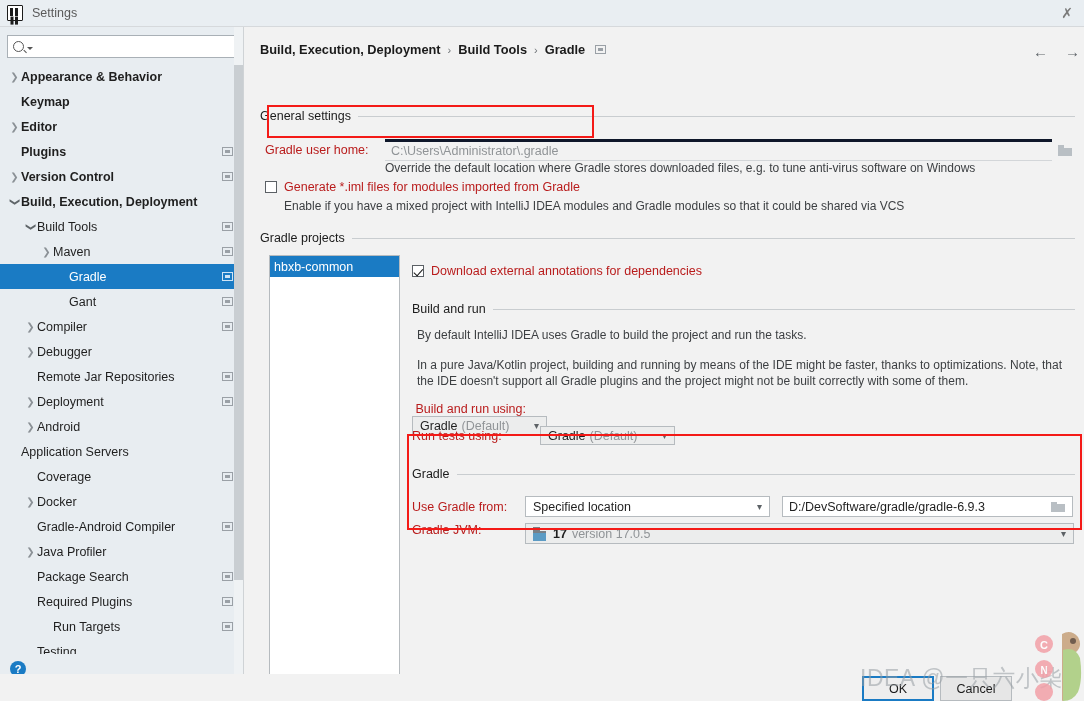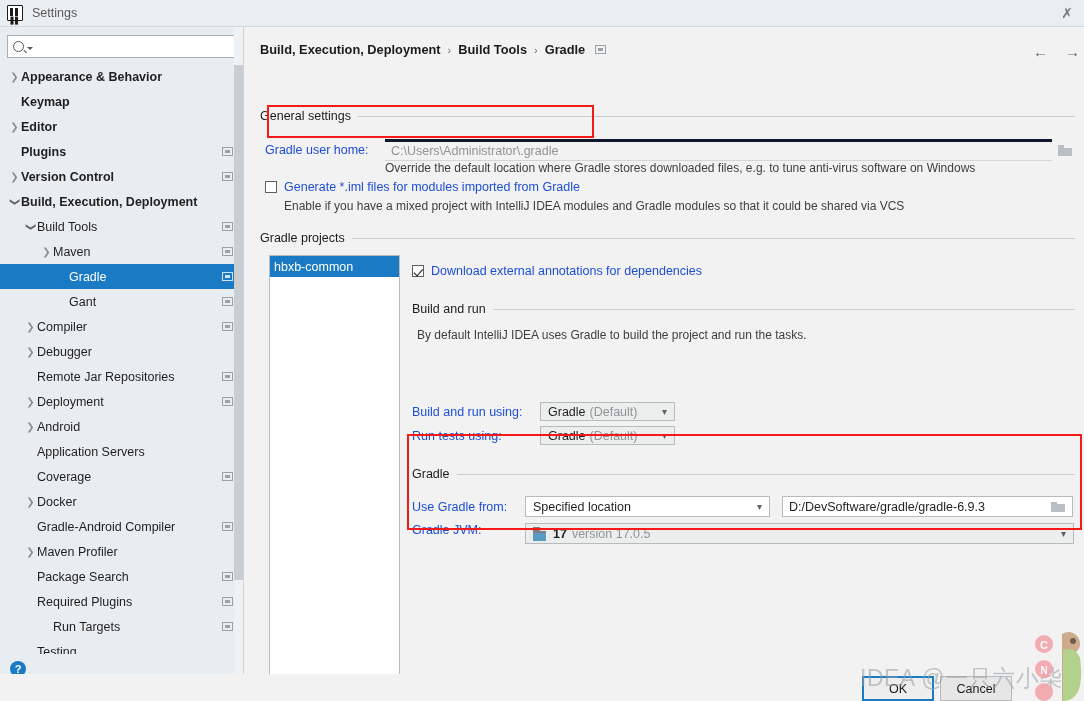--- a/index.html
+++ b/index.html
@@ -136,21 +136,21 @@
     position: absolute; right: 4px; top: 16px;
     display: flex; gap: 17px; color: #5f6469; font-size: 15px;
   }
 
   .group-hdr {
     position: absolute; display: flex; align-items: center; gap: 7px;
     font-size: 12.5px; color: #1b1b1b;
   }
   .group-line { height: 1px; background: #c9cdd0; }
 
-  .label { font-size: 12.5px; color: #1d4ed8; }
+  .label { font-size: 12.5px; color: #b91c1c; }
   .muted { color: #909497; }
   .desc { font-size: 12px; color: #3c3f42; }
 
   .txtfield {
     background: #ffffff; border: 1px solid #b6bbbf;
     display: flex; align-items: center; padding: 0 6px;
     font-size: 12.5px;
   }
   .txtfield.flat { border: 0; background: #f2f2f2; }
 
@@ -310,41 +310,41 @@
         </div>
         <div class="tree-row" style="padding-left: 24px;">
           <span class="arrow">❯</span>
           <span class="lbl">Deployment</span>
           <span class="badge"></span>
         </div>
         <div class="tree-row" style="padding-left: 24px;">
           <span class="arrow">❯</span>
           <span class="lbl">Android</span>
         </div>
-        <div class="tree-row" style="padding-left: 24px;">
+        <div class="tree-row" style="padding-left: 8px;">
           <span class="arrow"></span>
           <span class="lbl">Application Servers</span>
         </div>
         <div class="tree-row" style="padding-left: 24px;">
           <span class="arrow"></span>
           <span class="lbl">Coverage</span>
           <span class="badge"></span>
         </div>
         <div class="tree-row" style="padding-left: 24px;">
           <span class="arrow">❯</span>
           <span class="lbl">Docker</span>
         </div>
         <div class="tree-row" style="padding-left: 24px;">
           <span class="arrow"></span>
           <span class="lbl">Gradle-Android Compiler</span>
           <span class="badge"></span>
         </div>
         <div class="tree-row" style="padding-left: 24px;">
           <span class="arrow">❯</span>
-          <span class="lbl">Maven Profiler</span>
+          <span class="lbl">Java Profiler</span>
         </div>
         <div class="tree-row" style="padding-left: 24px;">
           <span class="arrow"></span>
           <span class="lbl">Package Search</span>
           <span class="badge"></span>
         </div>
         <div class="tree-row" style="padding-left: 24px;">
           <span class="arrow"></span>
           <span class="lbl">Required Plugins</span>
           <span class="badge"></span>
@@ -417,22 +417,23 @@
       <span class="checkbox checked"></span>
       <span class="label">Download external annotations for dependencies</span>
     </div>
 
     <div class="group-hdr" style="left:167px; top:275px; width:663px;">
       <span>Build and run</span>
       <span class="group-line" style="flex:1;"></span>
     </div>
 
     <div class="desc" style="position:absolute; left:172px; top:301px; width:655px;">By default IntelliJ IDEA uses Gradle to build the project and run the tasks.</div>
-
-    <div style="position:absolute; left:167px; top:375px; display:flex; align-items:center;">
+    <div class="desc" style="position:absolute; left:172px; top:330px; width:657px; line-height:16px;">In a pure Java/Kotlin project, building and running by means of the IDE might be faster, thanks to optimizations. Note, that the IDE doesn't support all Gradle plugins and the project might not be built correctly with some of them.</div>
+
+    <div style="position:absolute; left:167px; top:375px; display:flex; align-items:center;flex-direction:column;">
       <span class="label" style="width:128px;">Build and run using:</span>
       <div class="combo" style="width:135px; height:19px;">
         <span>Gradle</span>
         <span class="muted" style="margin-left:4px;">(Default)</span>
         <span class="chev">▾</span>
       </div>
     </div>
 
     <div style="position:absolute; left:167px; top:399px; display:flex; align-items:center;">
       <span class="label" style="width:128px;">Run tests using:</span>

